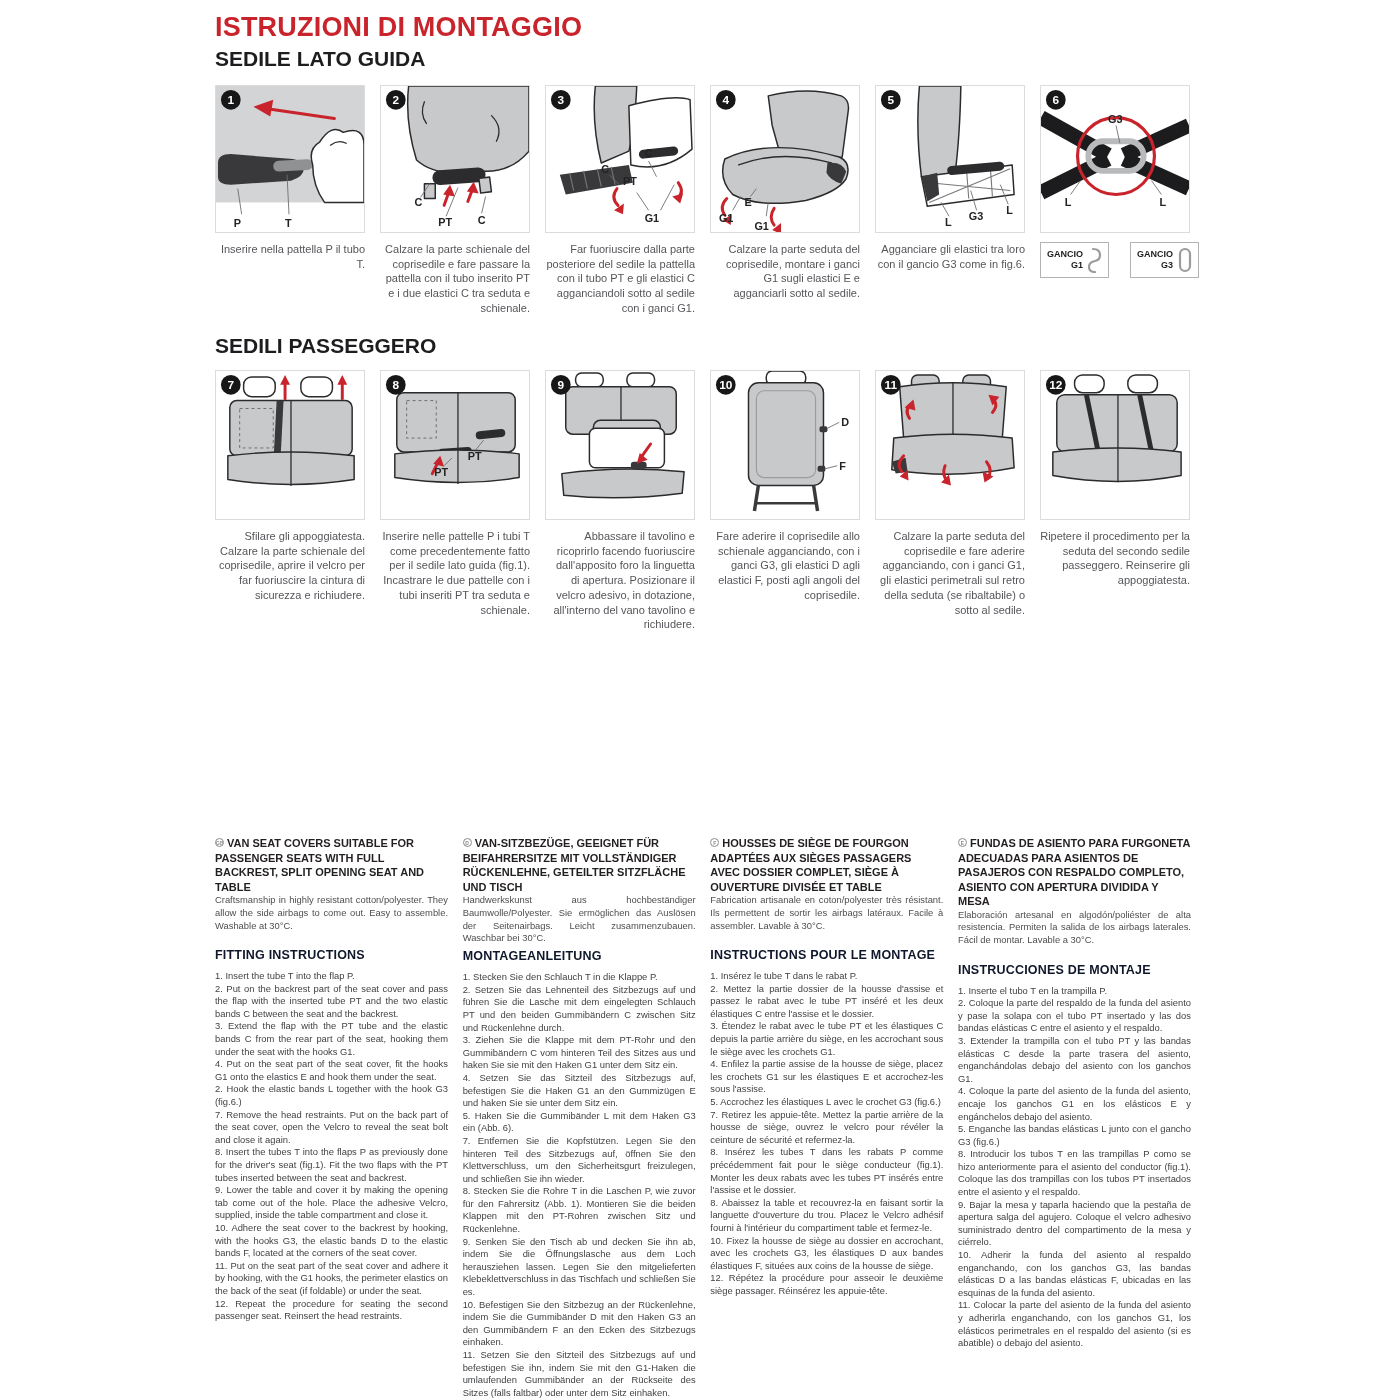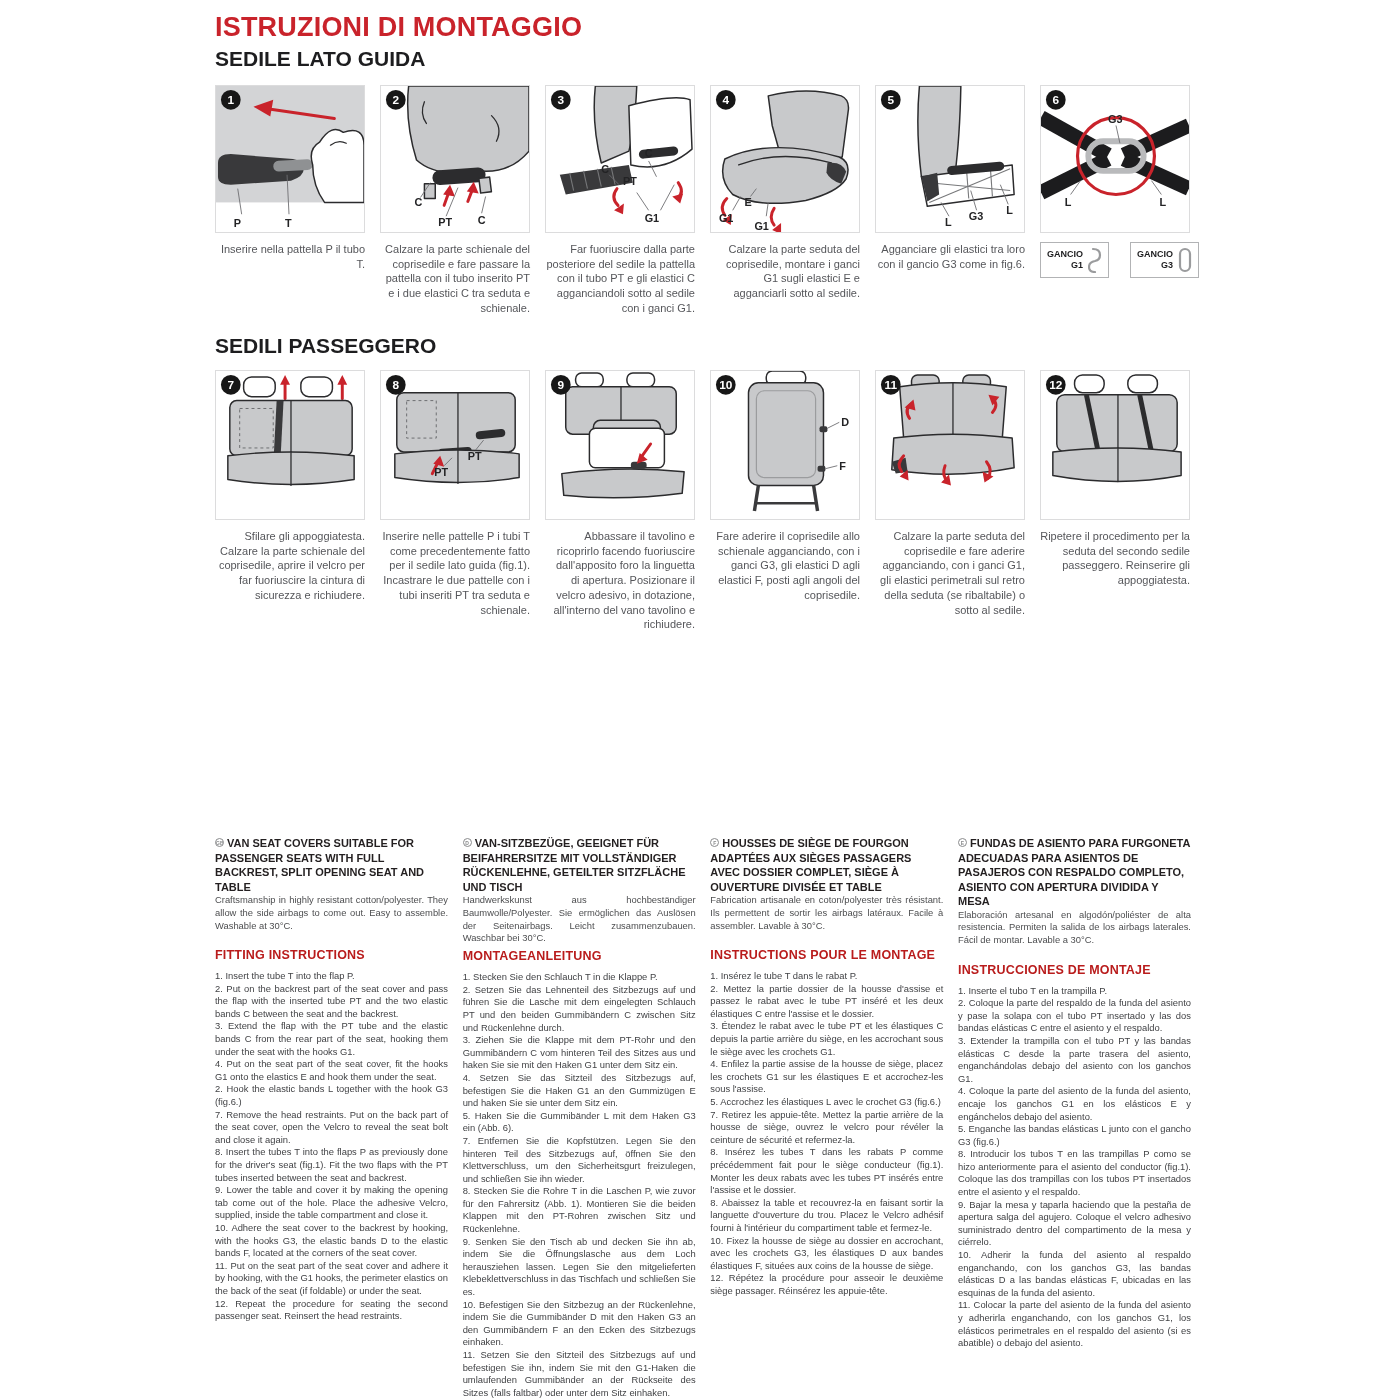--- a/index.html
+++ b/index.html
@@ -38,21 +38,21 @@
   .gancio-box { width:72px; height:36px; border:1px solid #b2b3b5; display:flex; align-items:center; justify-content:flex-end; gap:5px; padding:3px 6px; }
   .gancio-txt { text-align:right; font-size:9px; font-weight:bold; line-height:1.25; color:#1d1d1f; }
   .gancio-ic  { flex:0 0 auto; }
 
   
   .cols { position:absolute; top:836px; left:0; width:976px; display:grid; grid-template-columns:repeat(4,233px); justify-content:space-between; }
   .col-header { font-size:11px; font-weight:bold; line-height:1.32; color:#231f20; min-height:58px; text-transform:uppercase; }
   .lang-ic { display:inline-block; width:9px; height:9px; border:1px solid #8a8b8d; border-radius:50%; margin-right:3px; position:relative; top:0px;
              font-size:5px; font-weight:bold; color:#8a8b8d; text-align:center; line-height:8px; overflow:hidden; }
   .col-intro { font-size:9.4px; line-height:1.36; color:#4d4e50; text-align:justify; min-height:50px; }
-  .col-heading { font-size:12.5px; font-weight:bold; color:#b91c1c; margin:4px 0 8px 0; letter-spacing:0.2px; }
+  .col-heading { font-size:12.5px; font-weight:bold; color:#0f172a; margin:4px 0 8px 0; letter-spacing:0.2px; }
   .steps p { font-size:9.4px; line-height:1.34; color:#414245; text-align:justify; }
 </style>
 </head>
 <body>
 
 <div class="sheet">
 <div class="content">
 
   <h1 class="doc-title">ISTRUZIONI DI MONTAGGIO</h1>
   <h2 class="doc-sub">SEDILE LATO GUIDA</h2>

